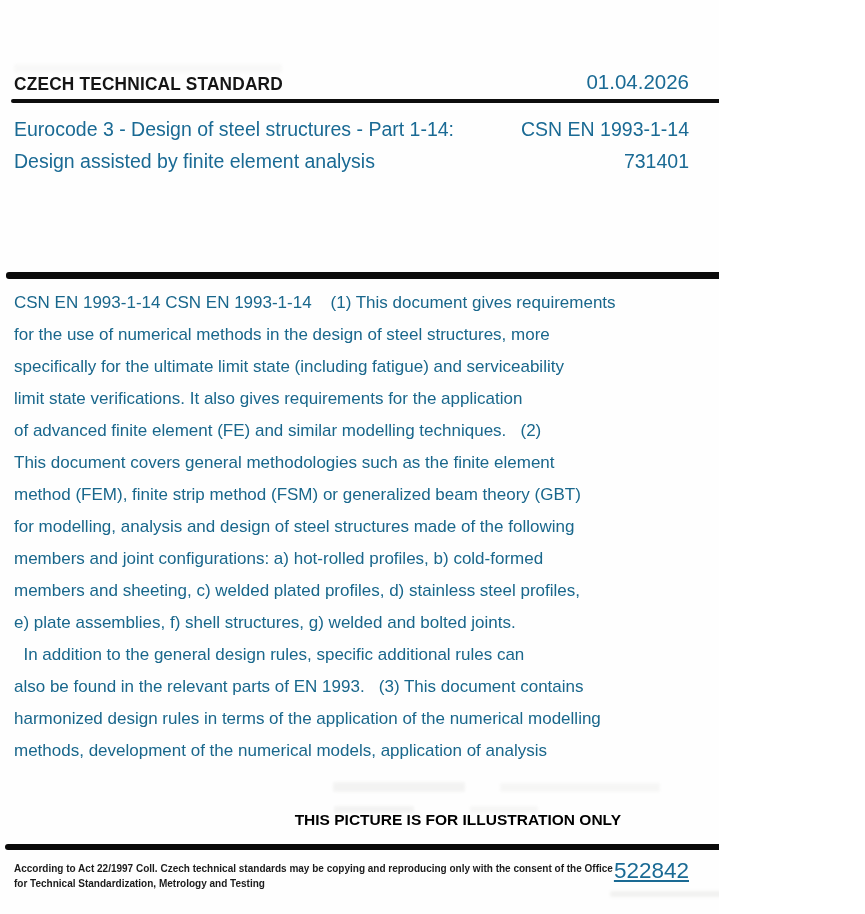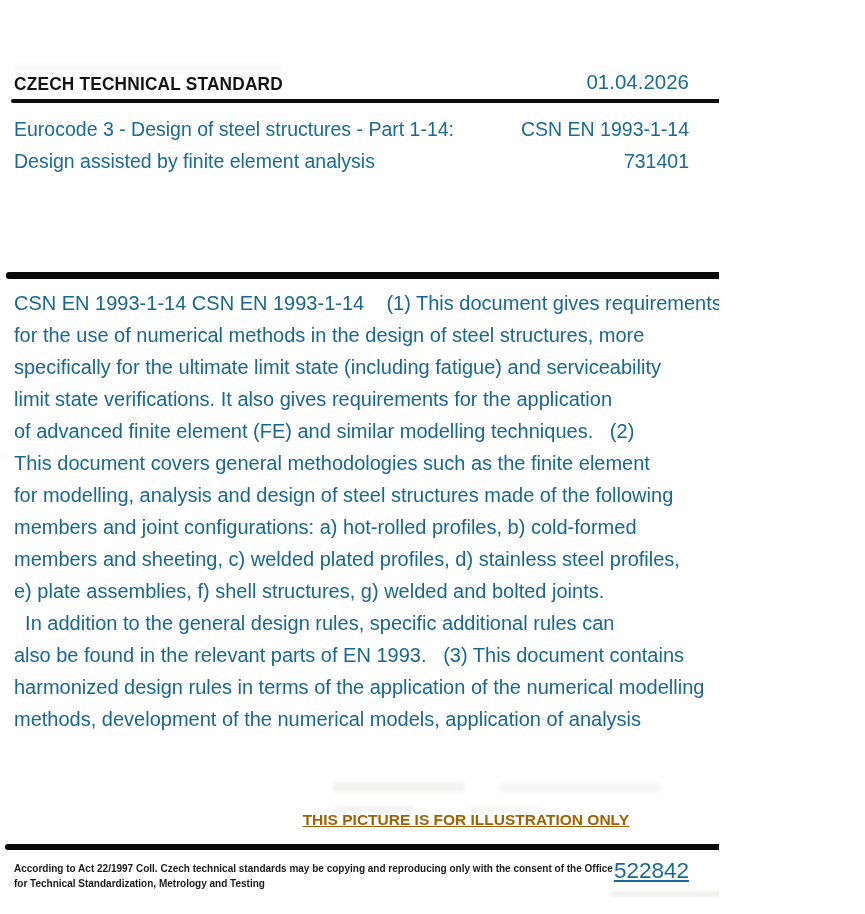--- a/index.html
+++ b/index.html
@@ -53,42 +53,41 @@
     background: #0a0a0a;
     border-radius: 3px;
   }
   
   .body-text {
     position: absolute;
     left: 14px; top: 287px;
     width: 840px;
   }
   .body-line {
-    font-size: 20px;
+    font-size: 17px;
     line-height: 32px;
     color: #19678C;
     white-space: pre;
   }
   
   .smudge { position: absolute; background: #9a9a92; opacity: 0.10; filter: blur(1.5px); border-radius: 2px; }
   .smudge.s-top    { left: 14px;  top: 64px;  width: 268px; height: 9px; opacity: 0.05; }
   .smudge.s-mid1   { left: 333px; top: 782px; width: 132px; height: 10px; }
   .smudge.s-mid2   { left: 500px; top: 783px; width: 160px; height: 9px; opacity: 0.07; }
   .smudge.s-mid3   { left: 334px; top: 806px; width: 80px;  height: 7px; }
   .smudge.s-mid4   { left: 470px; top: 806px; width: 68px;  height: 7px; opacity: 0.07; }
   .smudge.s-bottom { left: 610px; top: 891px; width: 222px; height: 6px; opacity: 0.12; }
   
   .notice {
     position: absolute;
-    right: 90px; top: 811px;
+    right: 98px; top: 811px;
     font-size: 15.5px;
     font-weight: bold;
-    color: #a16207;
+    color: #000000;
     white-space: pre;
-    text-decoration: underline;
   }
   
   .bottom-rule {
     position: absolute;
     left: 5px; top: 844px;
     width: 841px; height: 6px;
     background: #0a0a0a;
     border-radius: 3px;
   }
   .footer-legal {
@@ -129,20 +128,21 @@
 
   <div class="main-divider"></div>
 
   <div class="body-text">
     <div class="body-line">CSN EN 1993-1-14 CSN EN 1993-1-14    (1) This document gives requirements</div>
     <div class="body-line">for the use of numerical methods in the design of steel structures, more</div>
     <div class="body-line">specifically for the ultimate limit state (including fatigue) and serviceability</div>
     <div class="body-line">limit state verifications. It also gives requirements for the application</div>
     <div class="body-line">of advanced finite element (FE) and similar modelling techniques.   (2)</div>
     <div class="body-line">This document covers general methodologies such as the finite element</div>
+    <div class="body-line">method (FEM), finite strip method (FSM) or generalized beam theory (GBT)</div>
     <div class="body-line">for modelling, analysis and design of steel structures made of the following</div>
     <div class="body-line">members and joint configurations: a) hot-rolled profiles, b) cold-formed</div>
     <div class="body-line">members and sheeting, c) welded plated profiles, d) stainless steel profiles,</div>
     <div class="body-line">e) plate assemblies, f) shell structures, g) welded and bolted joints.</div>
     <div class="body-line">  In addition to the general design rules, specific additional rules can</div>
     <div class="body-line">also be found in the relevant parts of EN 1993.   (3) This document contains</div>
     <div class="body-line">harmonized design rules in terms of the application of the numerical modelling</div>
     <div class="body-line">methods, development of the numerical models, application of analysis</div>
   </div>
 

